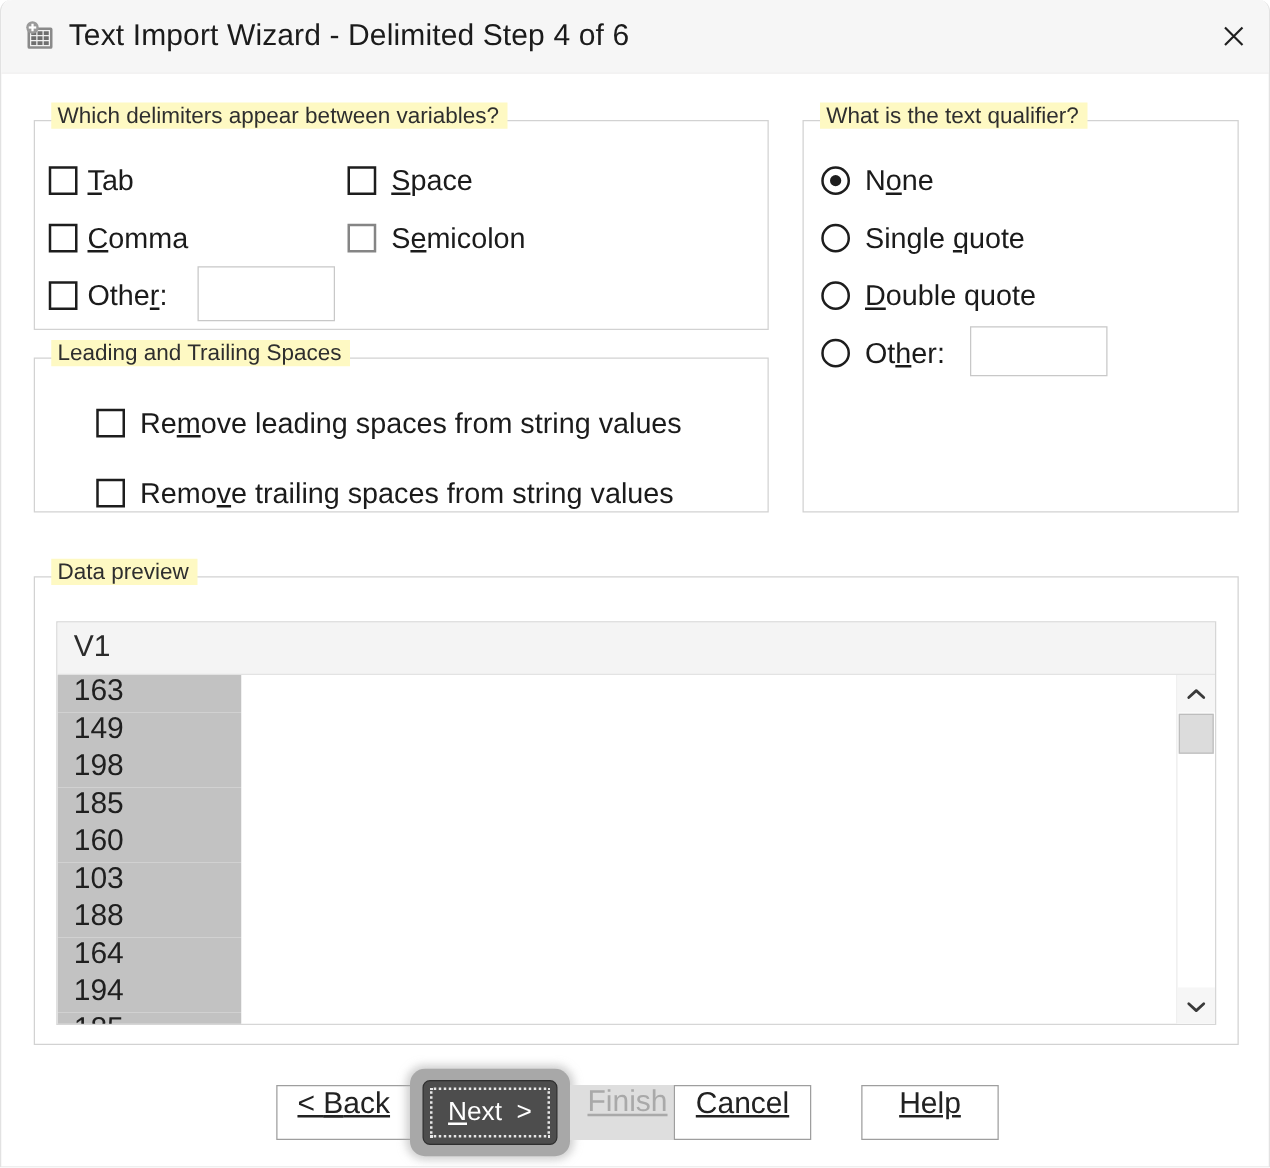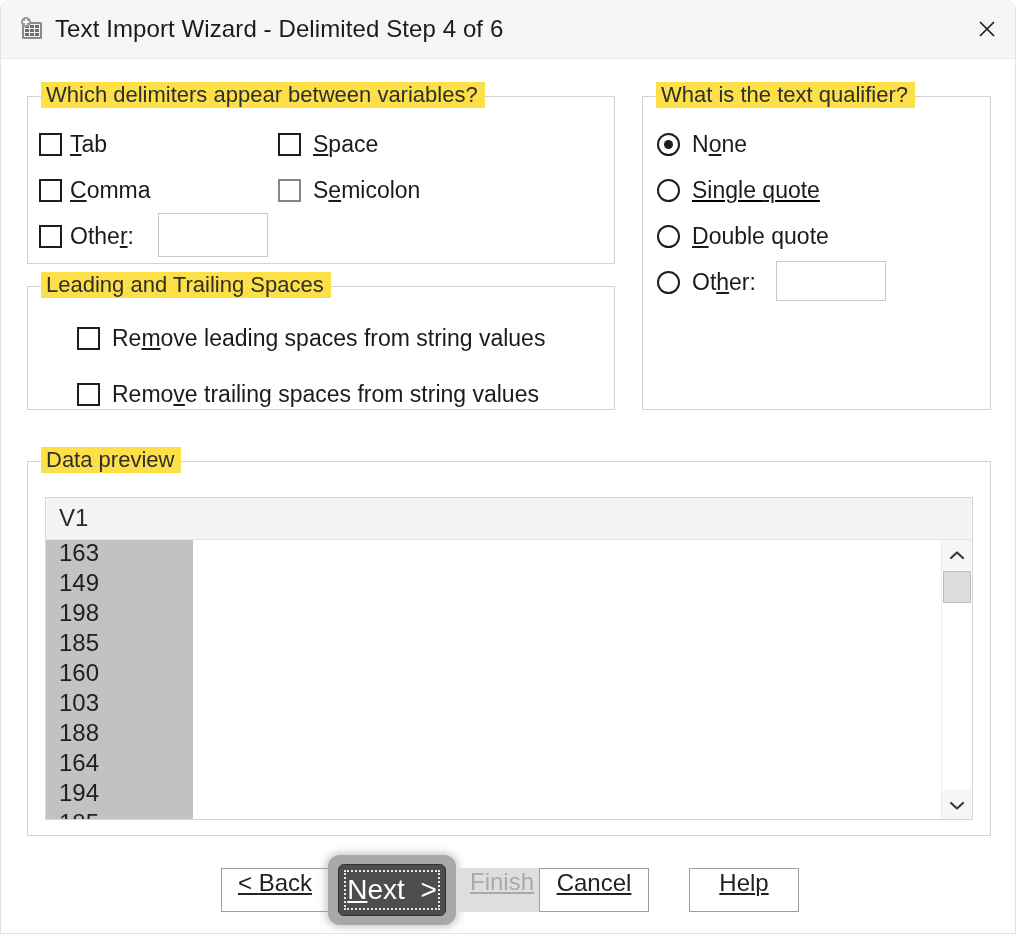--- a/index.html
+++ b/index.html
@@ -65,23 +65,23 @@
   .group {
     position: absolute;
     box-sizing: border-box;
     border: 1px solid #d2d2d2;
     background: transparent;
   }
   .group > .glabel {
     position: absolute;
     top: -15px;
     left: 13px;
-    background: #fde047;
+    background: #fef9c3;
     padding: 0 7px 0 5px;
-    font-size: 22px;
+    font-size: 18px;
     color: #2e2e2e;
     white-space: nowrap;
   }
 
   #grp-delims   { left: 26px;  top: 96px;  width: 588px; height: 168px; }
   #grp-spaces   { left: 26px;  top: 286px; width: 588px; height: 124px; }
   #grp-qual     { left: 641px; top: 96px;  width: 349px; height: 314px; }
   #grp-preview  { left: 26px;  top: 461px; width: 964px; height: 375px; }
 
   
@@ -248,21 +248,21 @@
   #btn-next {
     position: absolute;
     left: 337px; top: 864px;
     width: 108px; height: 52px;
     background: #4d4d4d;
     border: 1px solid #2f2f2f;
     border-radius: 6px;
     box-sizing: border-box;
     display: flex; align-items: center; justify-content: center;
     color: #ffffff;
-    font-size: 28px;
+    font-size: 21px;
     white-space: nowrap;
   }
   #btn-next::before {
     content: "";
     position: absolute;
     left: 5px; top: 5px; right: 5px; bottom: 5px;
     border: 2px dotted #e8e8e8;
   }
   #btn-next .lbl { position: relative; z-index: 2; }
   #btn-next .mn { text-decoration: underline; text-underline-offset: 2px; }
@@ -341,21 +341,21 @@
   </div>
 
   <div class="group" id="grp-qual">
     <div class="glabel">What is the text qualifier?</div>
   </div>
 
   <div class="ctl-row" style="left:656px; top:131px;">
     <span class="radio checked"></span>
     <span class="ctl-label gap">N<span class="mn">o</span>ne</span>
   </div>
-  <div class="ctl-row" style="left:656px; top:177px;text-decoration:underline;">
+  <div class="ctl-row" style="left:656px; top:177px;">
     <span class="radio"></span>
     <span class="ctl-label gap">Single <span class="mn">q</span>uote</span>
   </div>
   <div class="ctl-row" style="left:656px; top:223px;">
     <span class="radio"></span>
     <span class="ctl-label gap"><span class="mn">D</span>ouble quote</span>
   </div>
   <div class="ctl-row" style="left:656px; top:269px;">
     <span class="radio"></span>
     <span class="ctl-label gap">Ot<span class="mn">h</span>er:</span>

